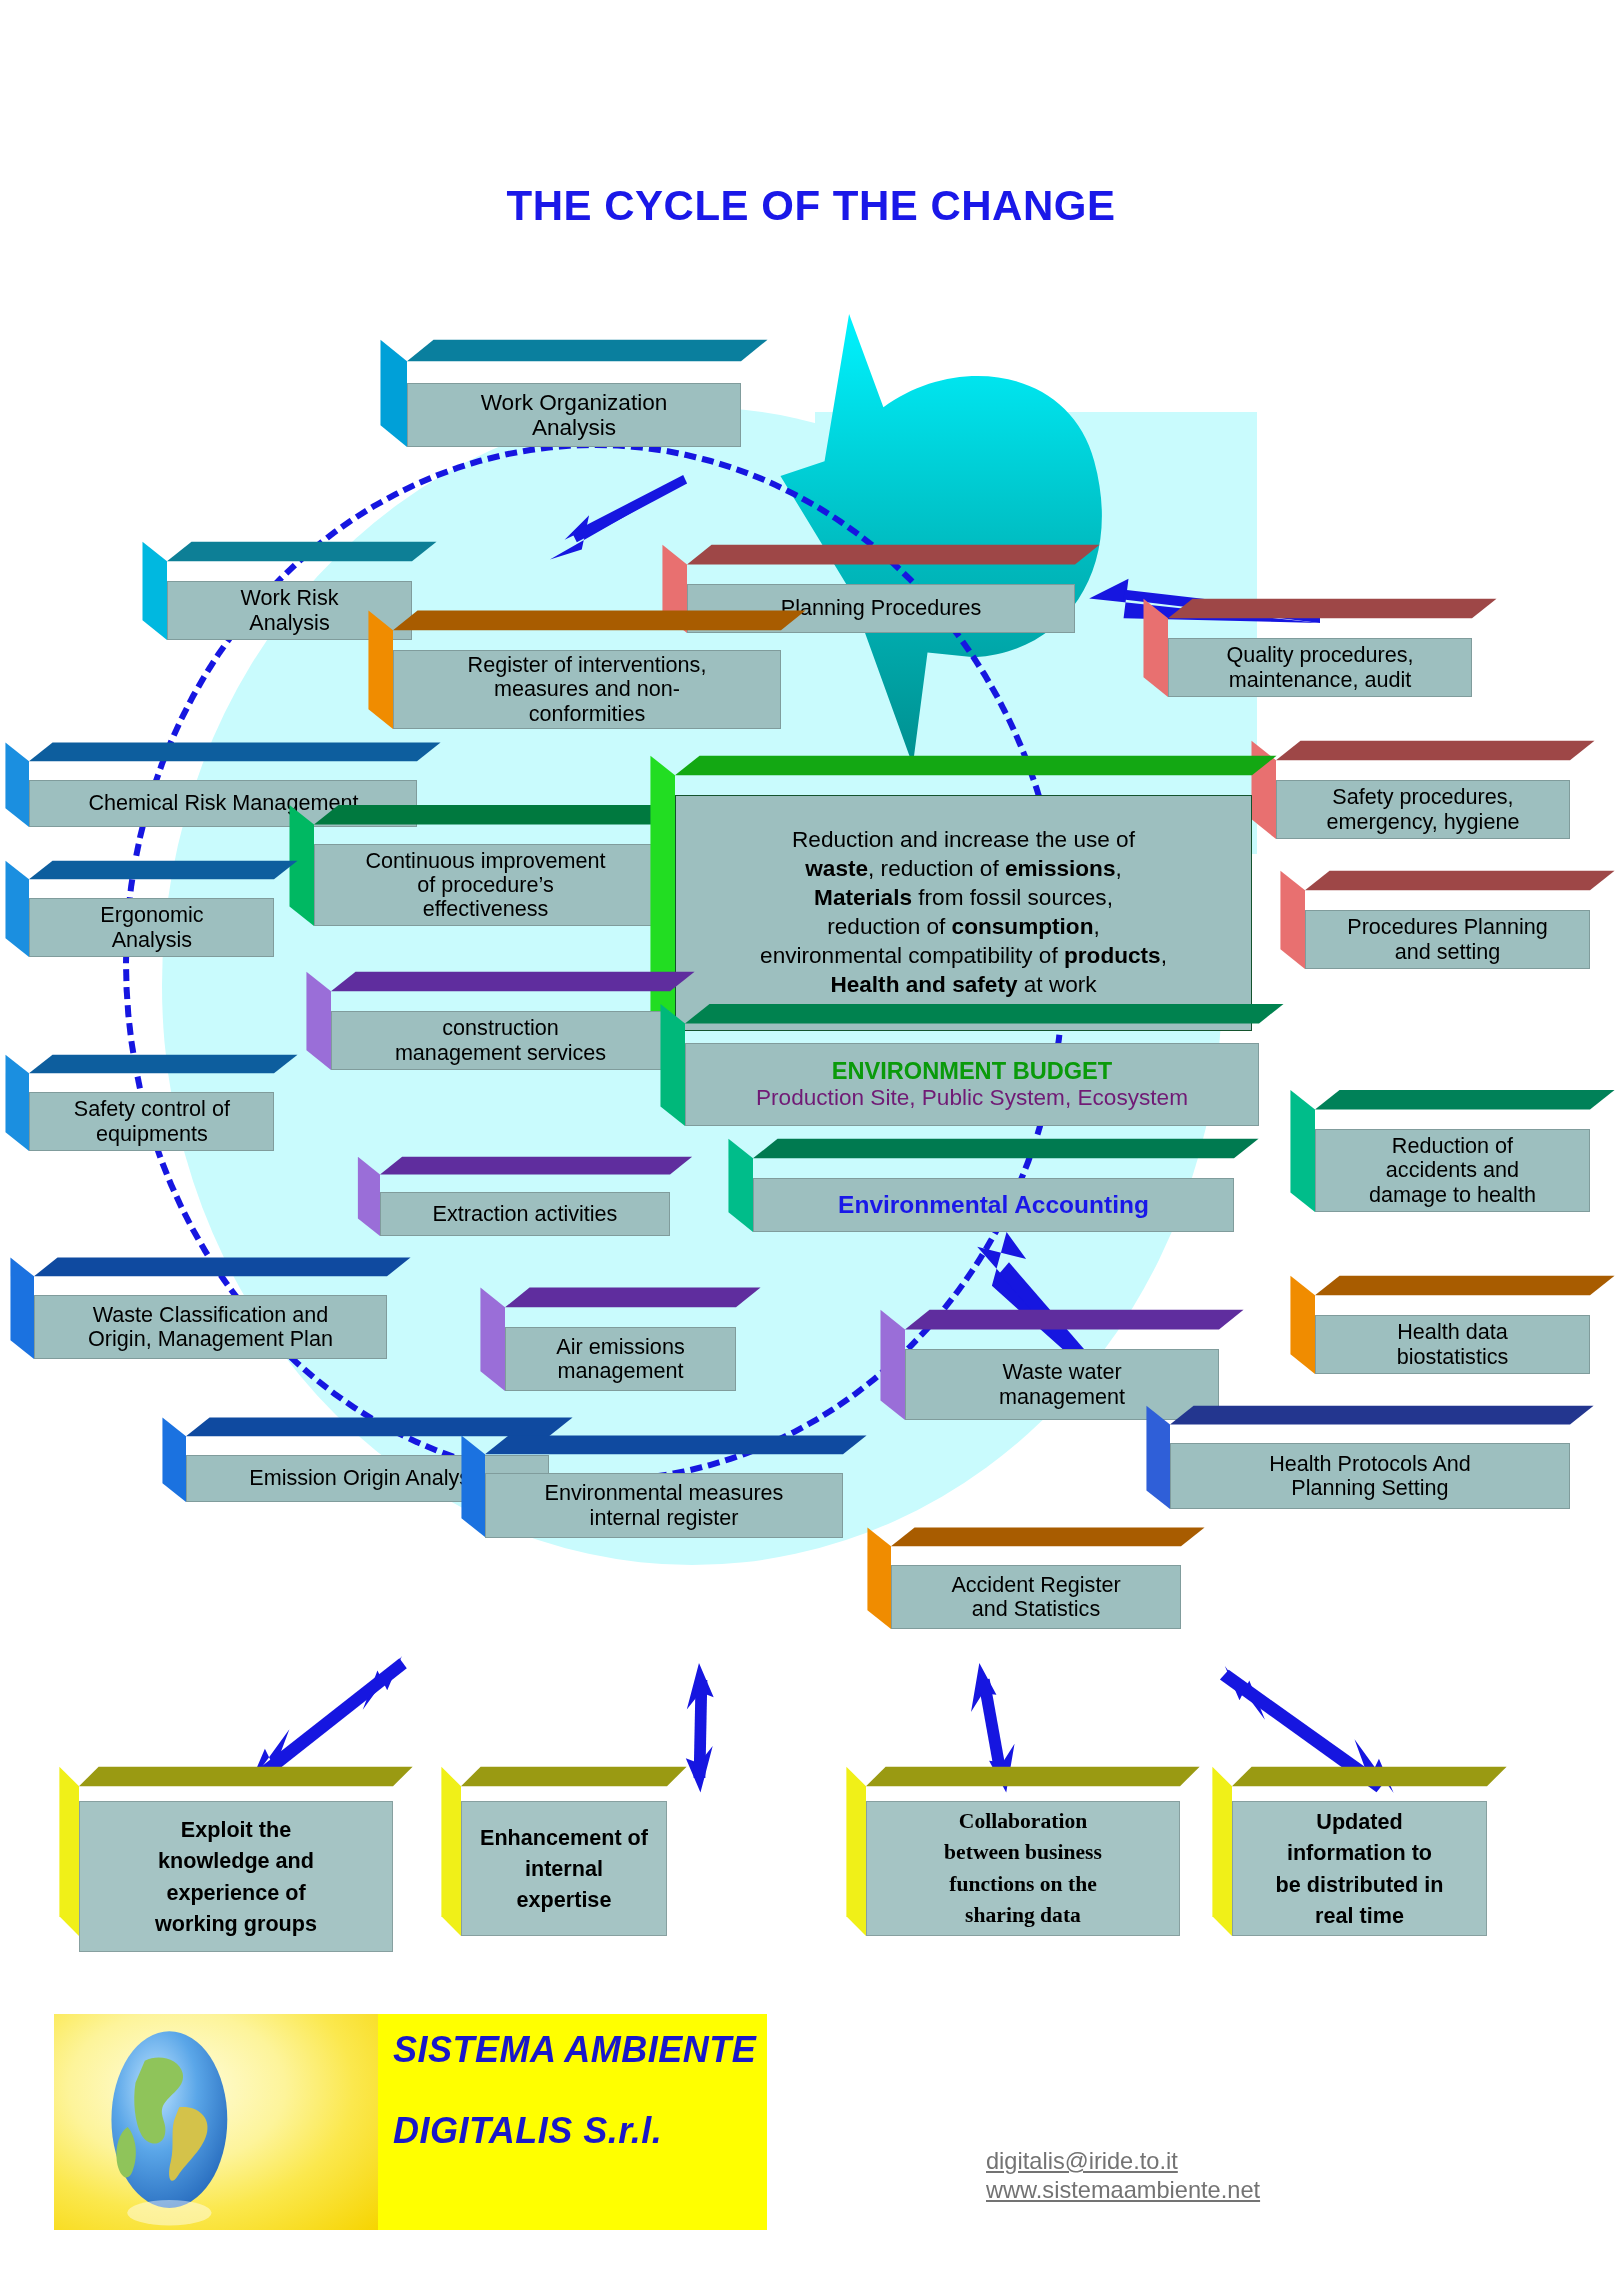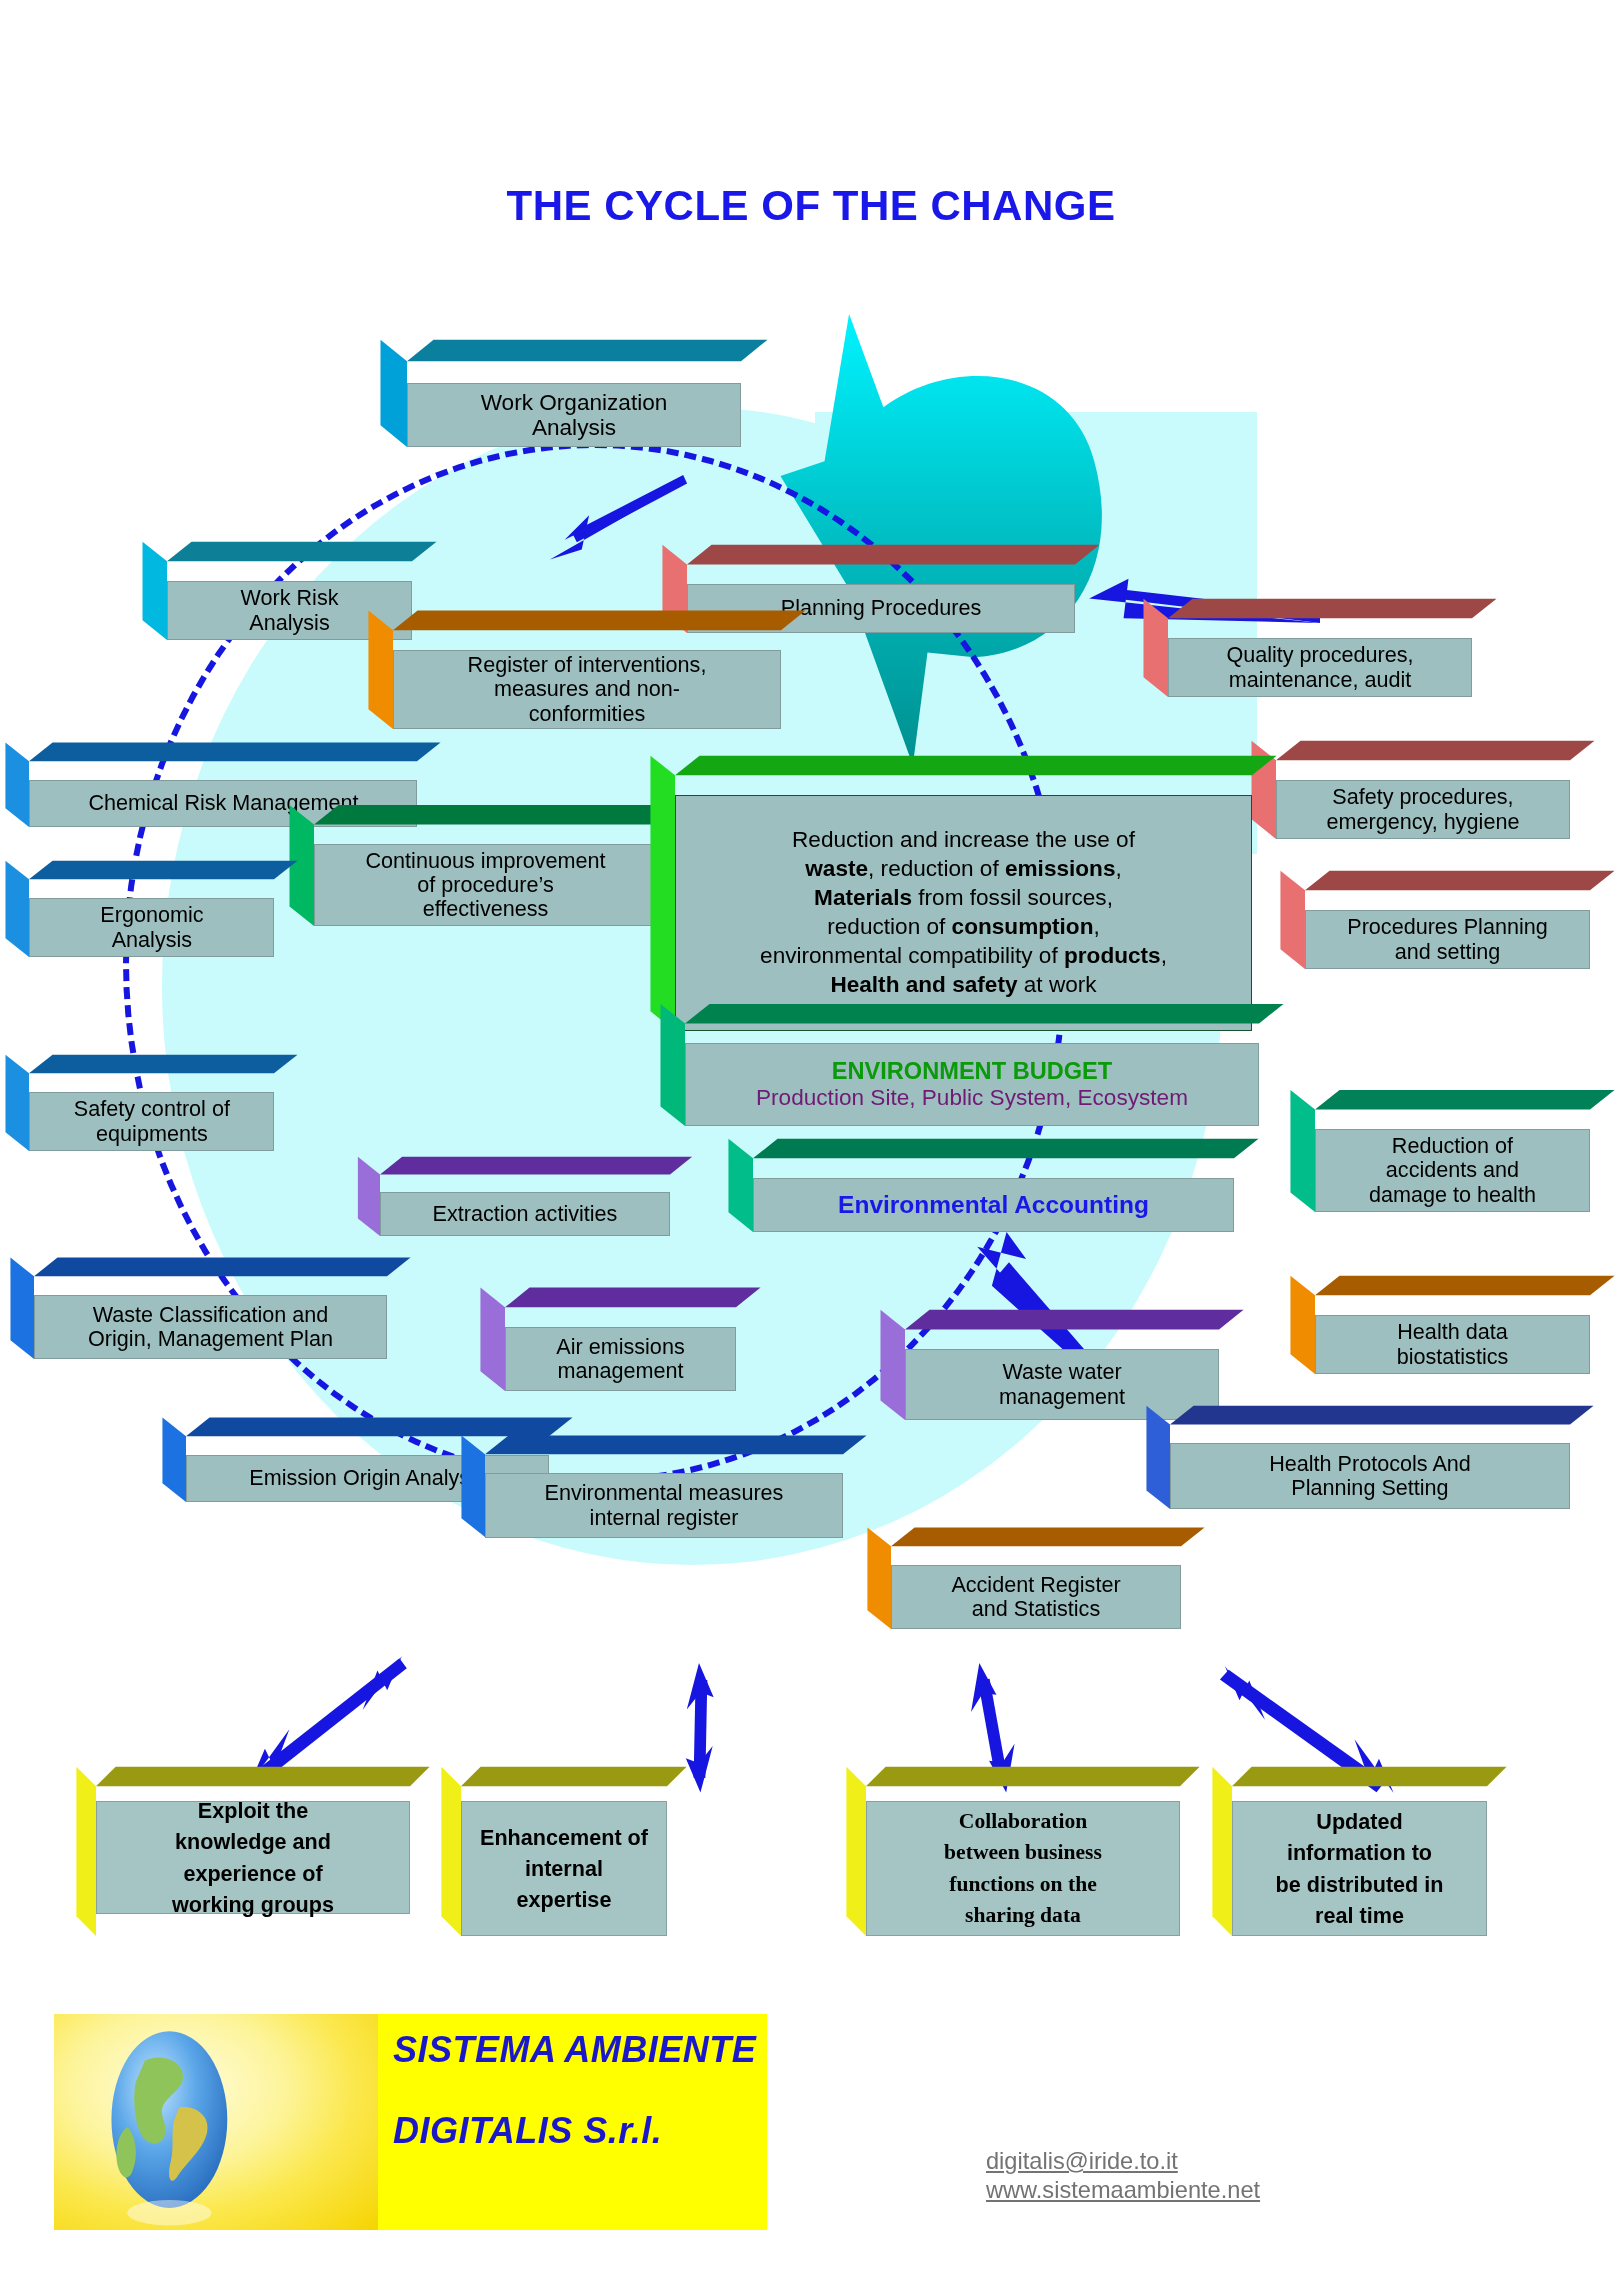--- a/index.html
+++ b/index.html
@@ -224,20 +224,29 @@
   <div class="box" style="left:1305px;top:910px;width:285px;height:59px;">
     <svg style="width:285px;height:59px;" viewBox="0 0 580 120" preserveAspectRatio="none">
       <polygon points="0,-40 50,-80 630,-80 580,-40" fill="#9e4747"></polygon>
       <polygon points="0,-40 0,120 -50,80 -50,-80" fill="#e87070"></polygon>
     </svg>
     <div class="face">
         <span class="lbl" style="font-size:21.6px;">Procedures Planning<br>and setting</span>
       </div>
   </div>
 
+  <div class="box" style="left:331px;top:1011px;width:339px;height:59px;">
+    <svg style="width:339px;height:59px;" viewBox="0 0 690 120" preserveAspectRatio="none">
+      <polygon points="0,-40 50,-80 740,-80 690,-40" fill="#5f2d9e"></polygon>
+      <polygon points="0,-40 0,120 -50,80 -50,-80" fill="#9a6ed8"></polygon>
+    </svg>
+    <div class="face">
+        <span class="lbl" style="font-size:21.6px;">construction<br>management services</span>
+      </div>
+  </div>
 
   <div class="box" style="left:685px;top:1043px;width:574px;height:83px;">
     <svg style="width:574px;height:83px;" viewBox="0 0 1170 170" preserveAspectRatio="none">
       <polygon points="0,-40 50,-80 1220,-80 1170,-40" fill="#00824f"></polygon>
       <polygon points="0,-40 0,170 -50,130 -50,-80" fill="#00b87a"></polygon>
     </svg>
     <div class="face" style="flex-direction:column;">
       <span style="color:#0a9a0a;font-weight:bold;font-size:23.6px;">ENVIRONMENT BUDGET</span>
       <span style="color:#701a75;font-size:22.6px;">Production Site, Public System, Ecosystem</span>
     </div>
@@ -356,21 +365,21 @@
   <div class="box" style="left:891px;top:1565px;width:290px;height:64px;">
     <svg style="width:290px;height:64px;" viewBox="0 0 590 130" preserveAspectRatio="none">
       <polygon points="0,-38 48,-76 638,-76 590,-38" fill="#a85c00"></polygon>
       <polygon points="0,-38 0,130 -48,92 -48,-76" fill="#f08c00"></polygon>
     </svg>
     <div class="face">
         <span class="lbl" style="font-size:21.6px;">Accident Register<br>and Statistics</span>
       </div>
   </div>
 
-  <div class="box ybox" style="left:96px;top:1801px;width:314px;height:113px;">
+  <div class="box ybox" style="left:79px;top:1801px;width:314px;height:151px;">
     <svg style="width:314px;height:135px;" viewBox="0 0 640 275" preserveAspectRatio="none">
       <polygon points="0,-30 40,-70 680,-70 640,-30" fill="#9a9a12"></polygon>
       <polygon points="0,-30 0,275 -40,235 -40,-70" fill="#f0f018"></polygon>
       <polygon points="0,275 640,275 680,241 40,241" fill="#9a9a12" opacity="0"></polygon>
     </svg>
     <div class="face">
         <span class="lbl" style="font-size:21.6px;line-height:1.45;">Exploit the<br>knowledge and<br>experience of<br>working groups</span>
       </div>
   </div>
 

